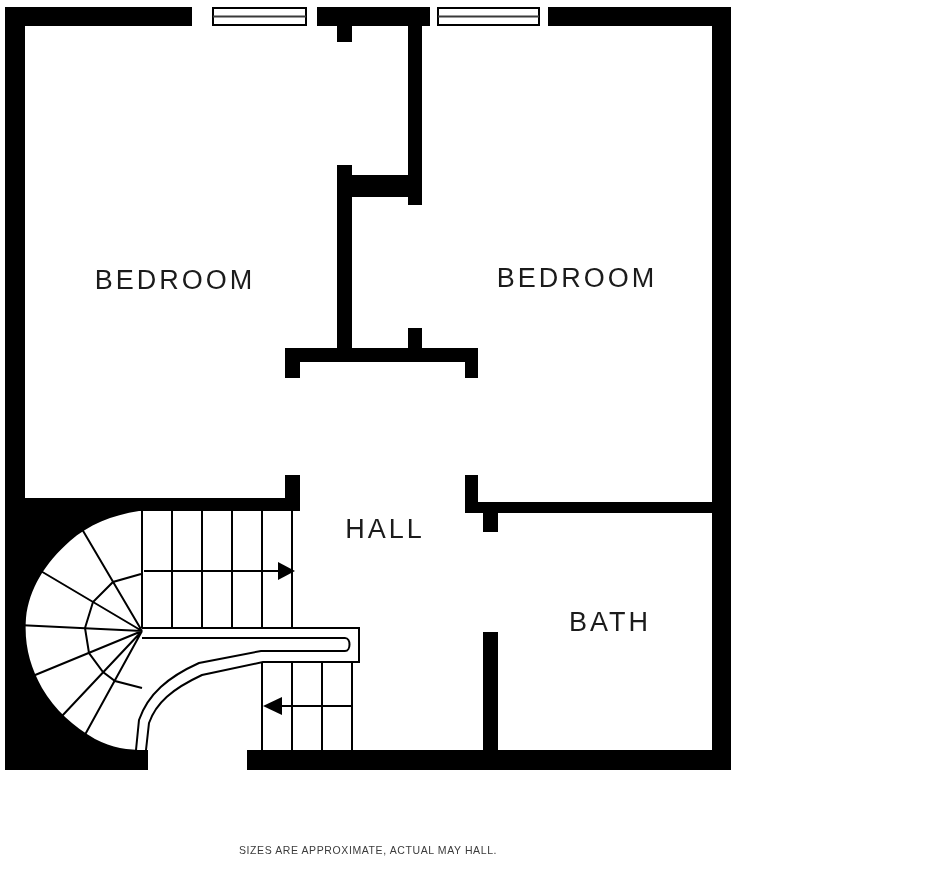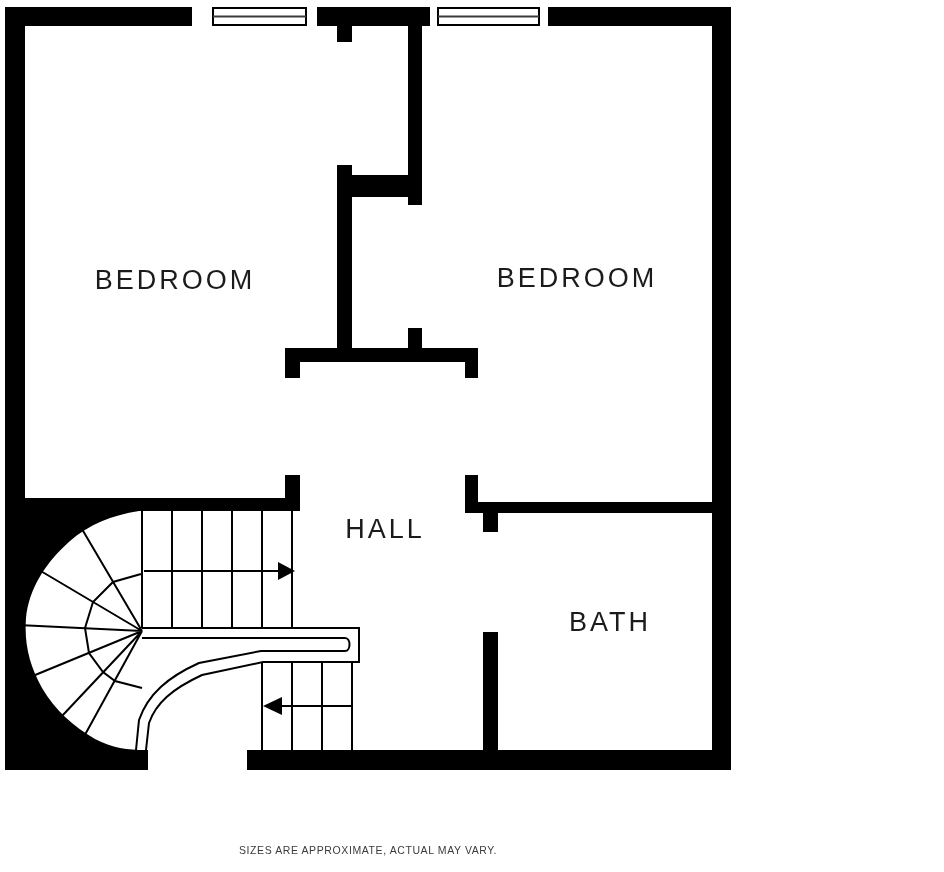--- a/index.html
+++ b/index.html
@@ -120,14 +120,14 @@
       <text class="room-label" x="385" y="538" text-anchor="middle">HALL</text>
       <text class="room-label" x="610" y="631" text-anchor="middle">BATH</text>
     </g>
 
     <g>
       <polygon points="927,834 888,832 906,846 897,861" fill="#111111"></polygon>
       <text class="compass-n" x="929" y="842" transform="rotate(80 932 838)">N</text>
     </g>
   </svg>
 
-  <div class="disclaimer">SIZES ARE APPROXIMATE, ACTUAL MAY VARY.</div>
+  <div class="disclaimer">SIZES ARE APPROXIMATE, ACTUAL MAY HALL.</div>
 </div>
 
 </body></html>

